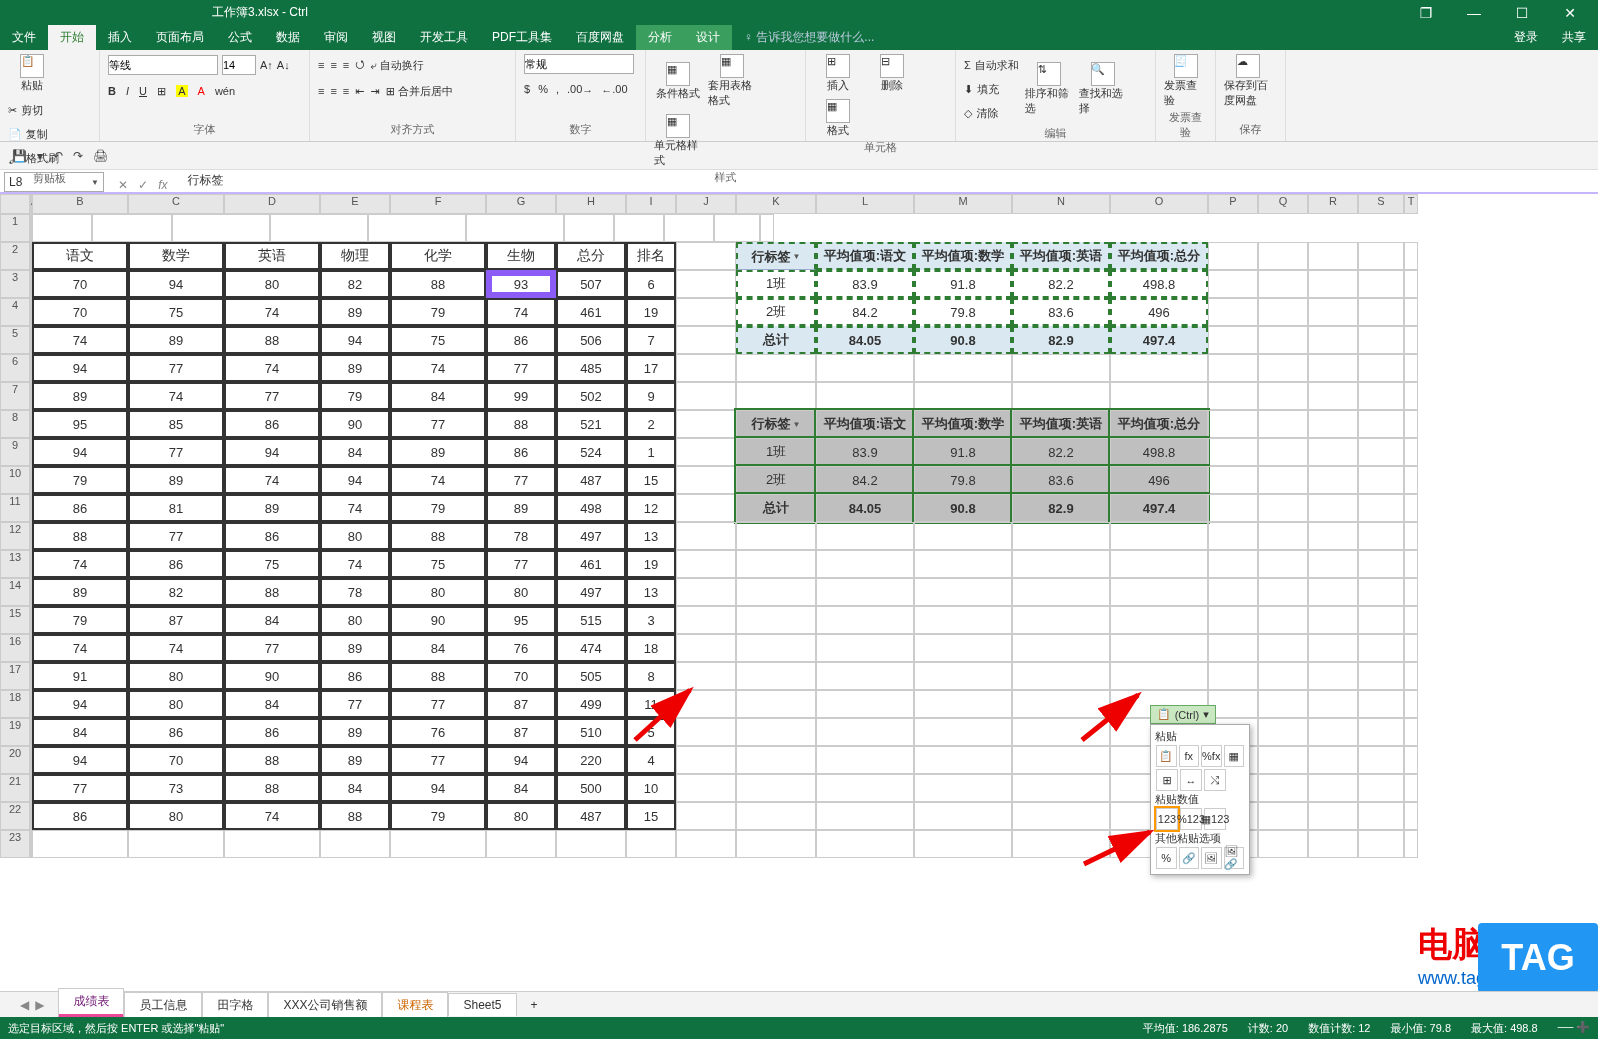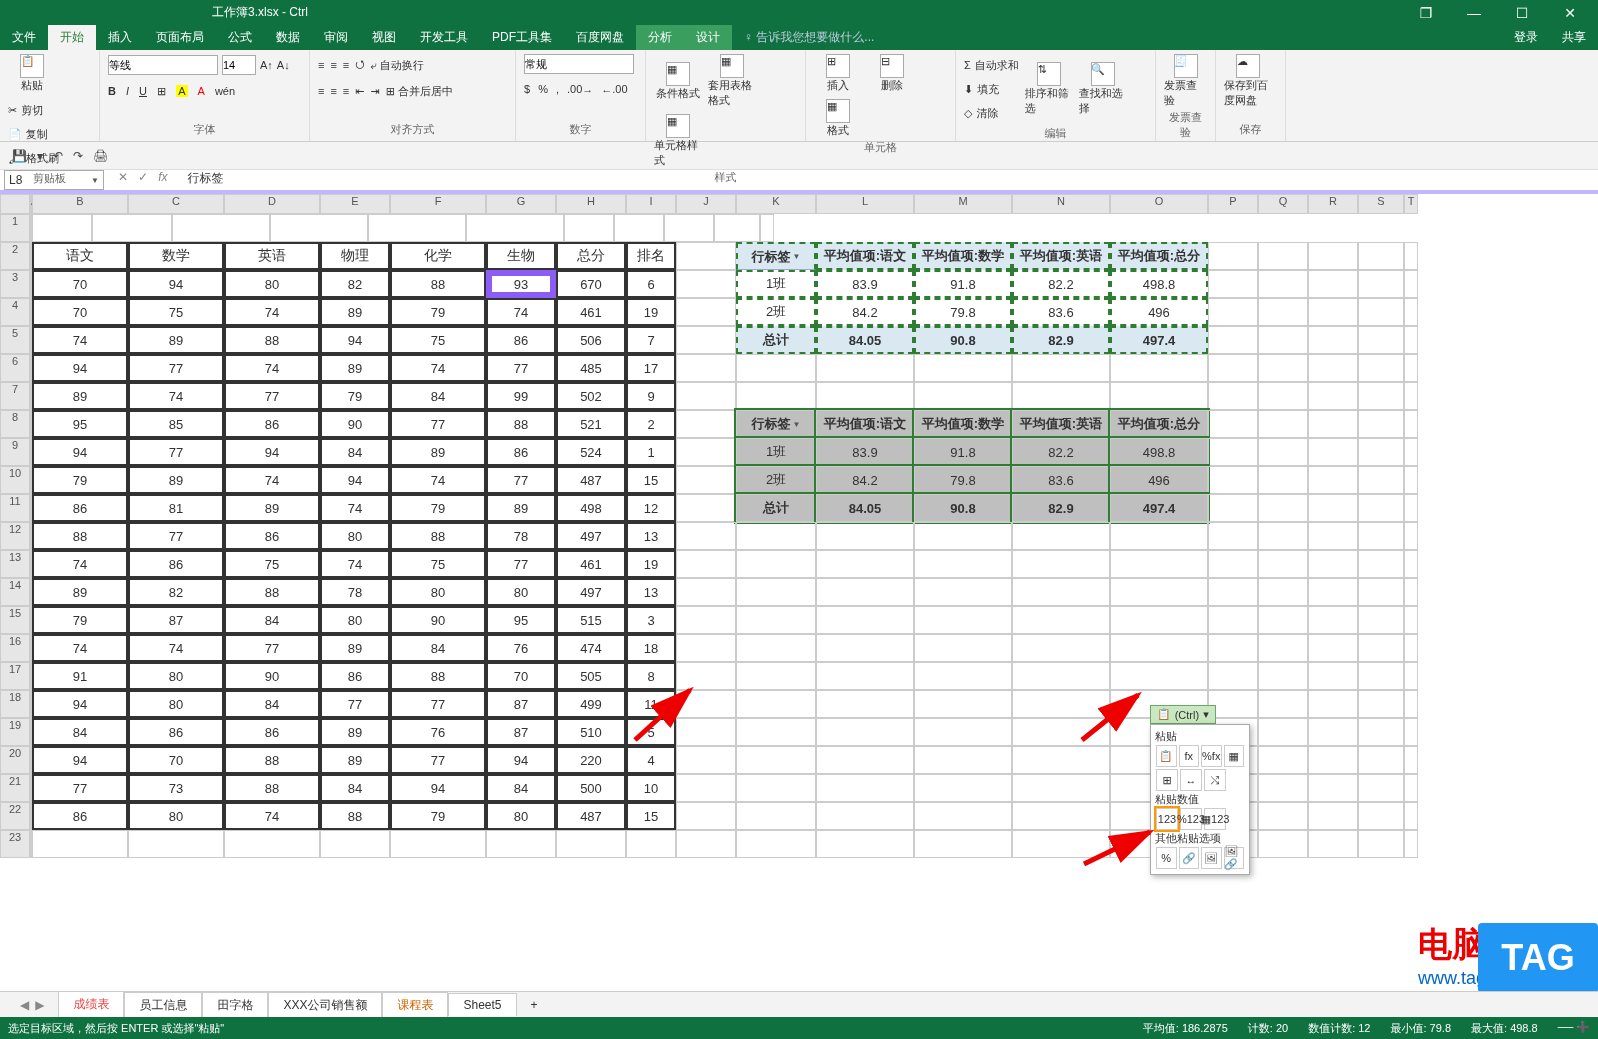--- a/index.html
+++ b/index.html
@@ -16,35 +16,35 @@
 .tabs .right{margin-left:auto;padding:4px 12px}
 .ribbon{height:92px;background:#f3f3f3;border-bottom:1px solid #ccc;display:flex;}
 .group{border-right:1px solid #ddd;padding:4px 8px;display:flex;flex-direction:column;justify-content:space-between;font-size:11px;}
 .groupname{text-align:center;color:#666;padding-top:2px}
 .gcontent{display:flex;gap:6px;align-items:center;flex-wrap:wrap}
 .bigbtn{display:flex;flex-direction:column;align-items:center;width:48px;font-size:11px;}
 .iconbox{width:24px;height:24px;border:1px solid #aaa;background:#fff;display:inline-block}
 .smallrow{display:flex;gap:4px;align-items:center;height:22px;font-size:11px}
 select,input.ribinput{font-size:11px;height:20px;border:1px solid #aaa;background:#fff}
 .qat{height:28px;background:#f3f3f3;border-bottom:1px solid #ddd;display:flex;align-items:center;gap:10px;padding:0 12px;color:#444}
-.fbar{height:24px;background:#fff;border-bottom:4px solid #c4b5fd;display:flex;align-items:flex-start}
+.fbar{height:24px;background:#fff;border-bottom:2px solid #c4b5fd;display:flex;align-items:flex-end}
 .namebox{width:100px;border:1px solid #aaa;margin-left:4px;height:20px;padding:0 4px;display:flex;align-items:center;justify-content:space-between}
 .fxicons{display:flex;gap:10px;margin:0 14px;color:#888}
 .fxinput{flex:1;height:20px;padding:0 6px}
 .grid{position:relative;overflow:auto}
 .colheads{display:flex;height:20px}
 .ch{border:1px solid #ccc;background:#e6e6e6;text-align:center;font-size:11px;color:#555}
 .ch.corner{width:30px}
 .rowlabel{width:30px;border:1px solid #ccc;background:#e6e6e6;text-align:center;font-size:11px;color:#555}
 .row{display:flex;height:28px}
 .cell{border:1px solid #ccc;text-align:center;display:flex;align-items:center;justify-content:center;font-size:13px}
 .sheettabs{position:absolute;bottom:22px;left:0;right:0;height:26px;background:#f3f3f3;border-top:1px solid #ccc;display:flex;align-items:center;padding-left:20px;gap:0}
 .sheettabs .nav{display:flex;gap:6px;color:#888;margin-right:14px}
 .stab{padding:4px 14px;border:1px solid #ccc;border-bottom:none;background:#fff;font-size:12px}
-.stab.active{border-bottom:2px solid #ec4899;color:#ef4444}
+.stab.active{border-bottom:7px solid #ec4899;color:#701a75}
 .statusbar{position:absolute;bottom:0;left:0;right:0;height:22px;background:#0f7040;color:#fff;display:flex;align-items:center;font-size:11px;padding:0 8px;gap:20px}
 .statusbar .right{margin-left:auto;display:flex;gap:20px}
 .pivot-src{border:2px dashed #2e7d32}
 .pivot-dst{outline:2px solid #2e7d32}
 .pvhdr{background:#d9e8f1;font-weight:bold}
 .pvtot{background:#d9e8f1;font-weight:bold}
 .pvsel{background:#bfbfbf}
 .pvsel.tot{font-weight:bold}
 .pastemenu{position:absolute;width:100px;background:#fff;border:1px solid #aaa;box-shadow:2px 2px 6px rgba(0,0,0,.3);font-size:11px;padding:4px}
 .pasteheader{position:absolute;background:#c9e8c1;border:1px solid #6a6;padding:2px 6px;font-size:11px;display:flex;align-items:center;gap:4px}
@@ -322,21 +322,21 @@
     </div>
     <div class="row">
       <div class="rowlabel">3</div>
       <div class="cell" style="width:0px"></div>
       <div class="cell" style="width:96px;border:2px solid #333">70</div>
       <div class="cell" style="width:96px;border:2px solid #333">94</div>
       <div class="cell" style="width:96px;border:2px solid #333">80</div>
       <div class="cell" style="width:70px;border:2px solid #333">82</div>
       <div class="cell" style="width:96px;border:2px solid #333">88</div>
       <div class="cell" style="width:70px;border:6px solid #8b5cf6">93</div>
-      <div class="cell" style="width:70px;border:2px solid #333">670</div>
+      <div class="cell" style="width:70px;border:2px solid #333">507</div>
       <div class="cell" style="width:50px;border:2px solid #333">6</div>
       <div class="cell" style="width:60px"></div>
       <div class="cell pivot-src" style="width:80px;background:#fff">1班</div>
       <div class="cell pivot-src" style="width:98px;background:#fff">83.9</div>
       <div class="cell pivot-src" style="width:98px;background:#fff">91.8</div>
       <div class="cell pivot-src" style="width:98px;background:#fff">82.2</div>
       <div class="cell pivot-src" style="width:98px;background:#fff">498.8</div>
       <div class="cell" style="width:50px"></div>
       <div class="cell" style="width:50px"></div>
       <div class="cell" style="width:50px"></div>

